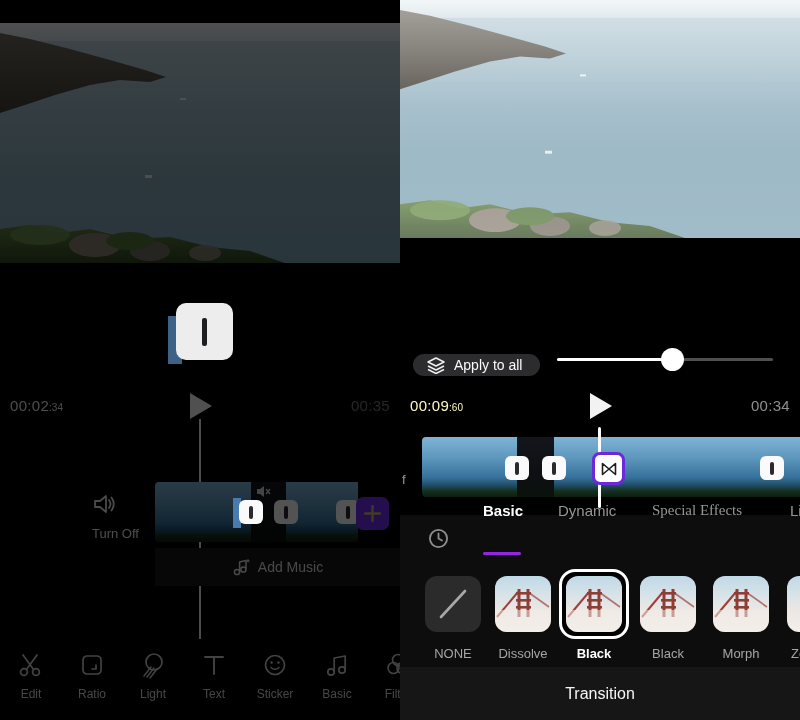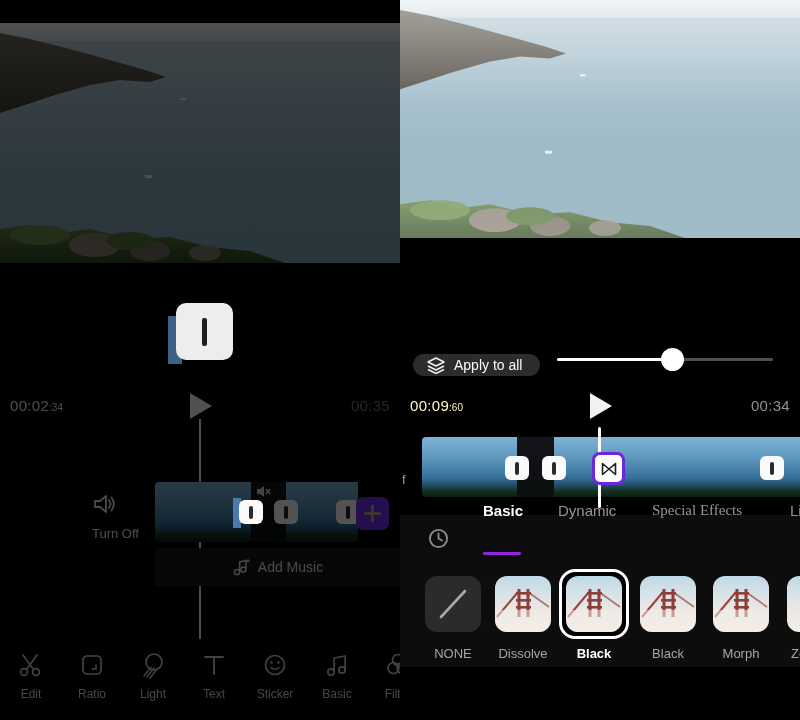--- a/index.html
+++ b/index.html
@@ -366,14 +366,18 @@
       <div class="bridge-bg"></div>
     </div>
 
     <div class="tile-label" style="left:25px;width:56px;">NONE</div>
     <div class="tile-label" style="left:95px;width:56px;">Dissolve</div>
     <div class="tile-label sel" style="left:166px;width:56px;">Black</div>
     <div class="tile-label" style="left:240px;width:56px;">Black</div>
     <div class="tile-label" style="left:313px;width:56px;">Morph</div>
     <div class="tile-label" style="left:391px;">Zoom</div>
 
+    <div class="bottom-bar">
+      <div class="bb-title">Transition</div>
+
+    </div>
   </div>
 </div>
 
 </body></html>

